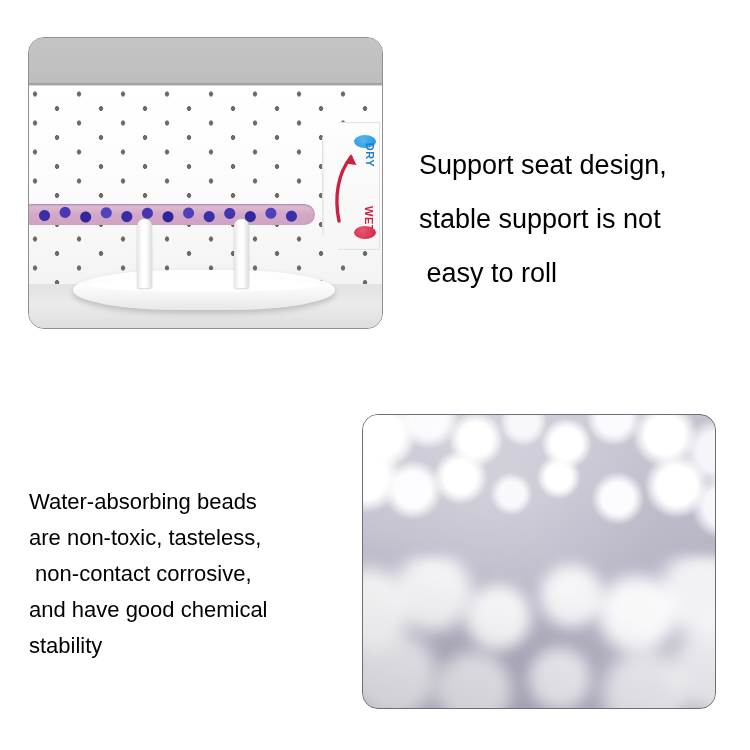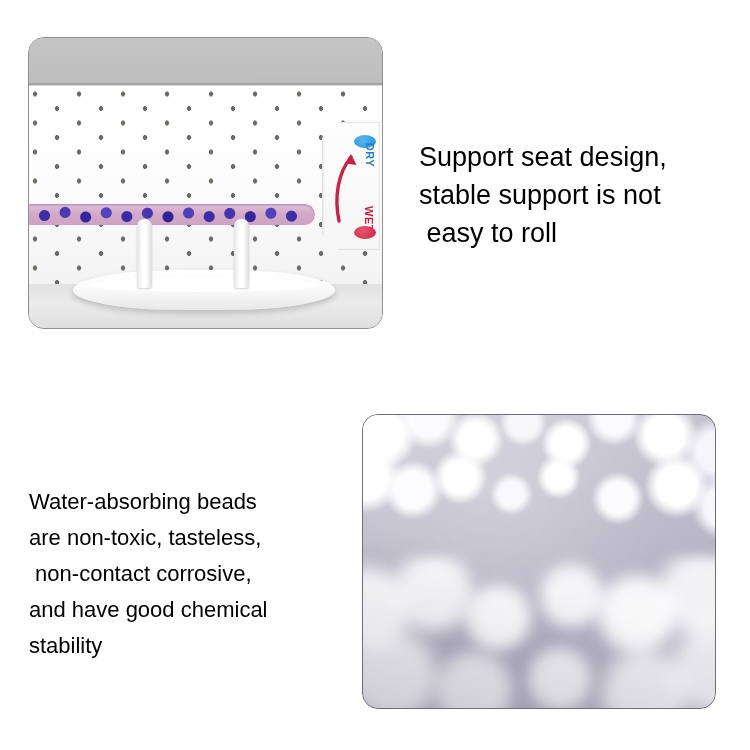--- a/index.html
+++ b/index.html
@@ -174,21 +174,21 @@
   }
 
   
   #caption-support {
     position: absolute;
     left: 419px;
     top: 138px;
     width: 320px;
     color: #000000;
     font-size: 27px;
-    line-height: 38px;
+    line-height: 54px;
     white-space: pre;
   }
 
   
   #caption-beads {
     position: absolute;
     left: 29px;
     top: 484px;
     width: 330px;
     color: #000000;

